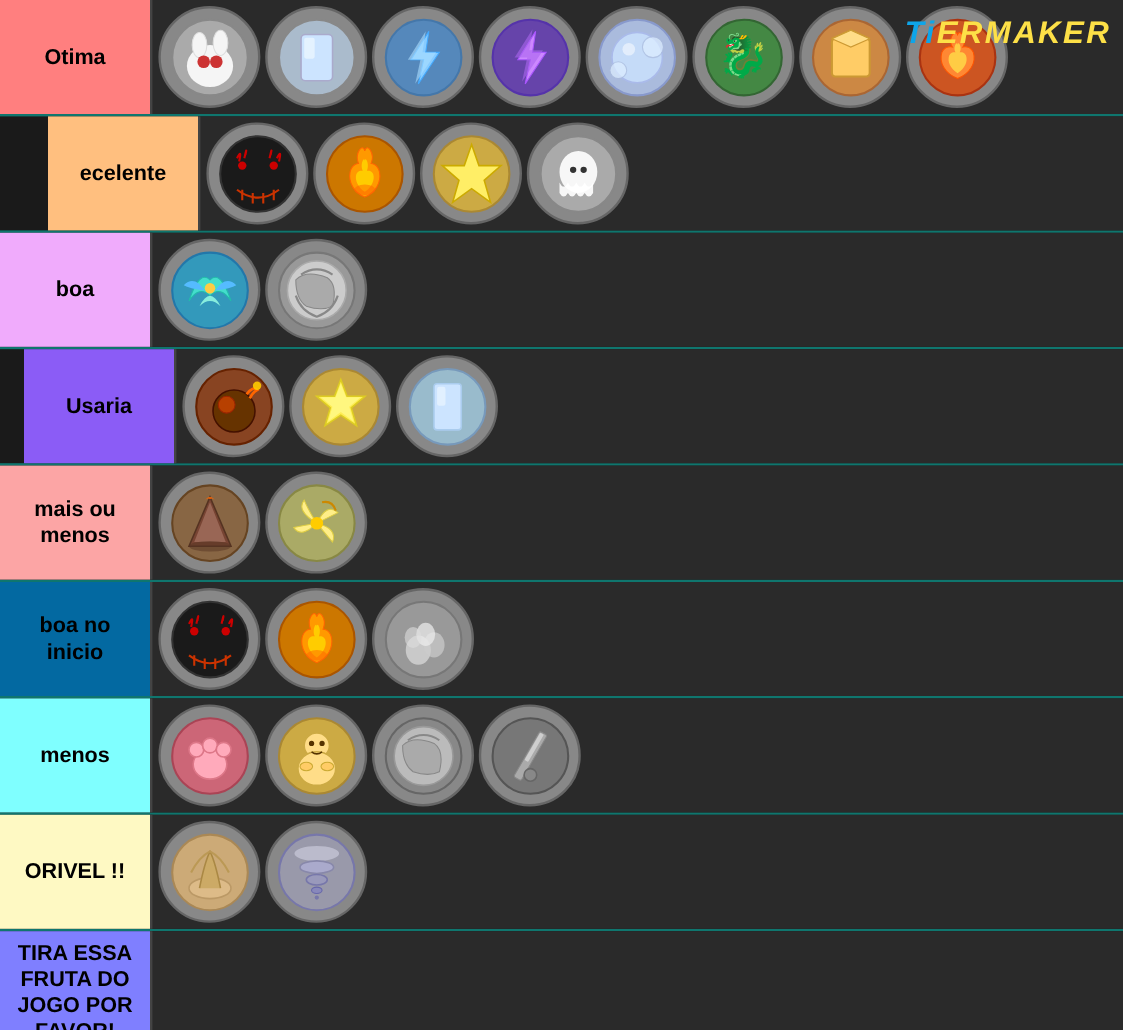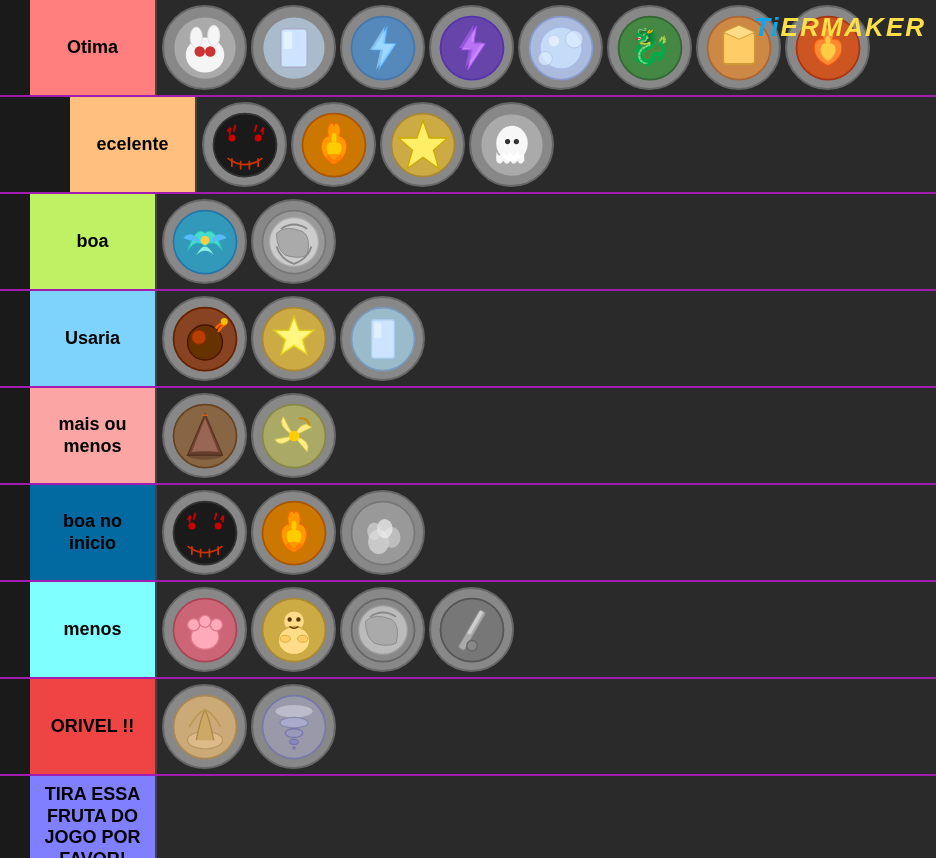--- a/index.html
+++ b/index.html
@@ -3,23 +3,22 @@
   <meta charset="utf-8">
   <style>
     * { box-sizing: border-box; margin: 0; padding: 0; }
     body {
       background: #1a1a1a;
       font-family: Arial, sans-serif;
       width: 936px;
     }
     .tier-row {
       display: flex;
-      border-bottom: 2px solid #a21caf;
+      border-bottom: 2px solid #0f766e;
       min-height: 95px;
-      padding-left: 30px;
     }
     .tier-label {
       width: 125px;
       min-width: 125px;
       display: flex;
       align-items: center;
       justify-content: center;
       font-weight: bold;
       font-size: 18px;
       text-align: center;
@@ -166,21 +165,21 @@
       <circle cx="40" cy="40" r="36" fill="#aaaaaa" stroke="#888" stroke-width="2"></circle>
       <ellipse cx="40" cy="38" rx="18" ry="20" fill="white" opacity="0.9"></ellipse>
       <path d="M22 48 Q26 56 30 48 Q34 56 38 48 Q42 56 46 48 Q50 56 54 48 L54 58 Q50 65 46 58 Q42 65 38 58 Q34 65 30 58 Q26 65 22 58 Z" fill="white" opacity="0.9"></path>
       <circle cx="35" cy="36" r="3" fill="#333"></circle>
       <circle cx="45" cy="36" r="3" fill="#333"></circle>
     </svg>
           </div>
         </div>
       </div>
       <div class="tier-row">
-        <div class="tier-label" style="background-color: #bef264;">boa</div>
+        <div class="tier-label" style="background-color: #f0abfc;">boa</div>
         <div class="tier-items">
           <div class="item-circle">
             <svg viewBox="0 0 80 80" width="70" height="70">
       <circle cx="40" cy="40" r="36" fill="#3399bb" stroke="#2277aa" stroke-width="2"></circle>
       <path d="M20 50 Q30 20 40 30 Q50 20 60 50 Q50 35 40 45 Q30 35 20 50Z" fill="#44ddcc" stroke="#22bbaa" stroke-width="1"></path>
       <path d="M30 55 Q40 35 50 55 Q40 45 30 55Z" fill="#88eedd"></path>
       <path d="M15 35 Q25 25 35 40 Q20 38 15 35Z" fill="#55bbff"></path>
       <path d="M65 35 Q55 25 45 40 Q60 38 65 35Z" fill="#55bbff"></path>
       <circle cx="40" cy="38" r="5" fill="#ffcc44"></circle>
     </svg>
@@ -190,21 +189,21 @@
       <circle cx="40" cy="40" r="36" fill="#999" stroke="#777" stroke-width="2"></circle>
       <circle cx="40" cy="40" r="28" fill="#ccc" stroke="#aaa" stroke-width="1.5"></circle>
       <path d="M20 30 Q30 20 50 28 Q60 35 55 55 Q45 60 30 55 Q20 48 20 30Z" fill="#aaa" stroke="#888" stroke-width="1"></path>
       <path d="M25 25 Q40 15 55 25" stroke="#888" stroke-width="2" fill="none"></path>
       <path d="M20 45 Q25 60 40 65 Q55 60 60 45" stroke="#888" stroke-width="2" fill="none"></path>
     </svg>
           </div>
         </div>
       </div>
       <div class="tier-row">
-        <div class="tier-label" style="background-color: #7dd3fc;">Usaria</div>
+        <div class="tier-label" style="background-color: #8b5cf6; margin-left: 20px;">Usaria</div>
         <div class="tier-items">
           <div class="item-circle">
             <svg viewBox="0 0 80 80" width="70" height="70">
       <circle cx="40" cy="40" r="36" fill="#884422" stroke="#662200" stroke-width="2"></circle>
       <circle cx="40" cy="44" r="20" fill="#663300" stroke="#441100" stroke-width="1.5"></circle>
       <circle cx="33" cy="38" r="8" fill="#cc4400" stroke="#aa2200" stroke-width="1" opacity="0.8"></circle>
       <path d="M52 28 Q58 20 62 24 Q58 26 55 32" stroke="#ff6600" stroke-width="2.5" fill="none"></path>
       <circle cx="62" cy="20" r="4" fill="#ffcc00" opacity="0.9"></circle>
     </svg>
           </div>
@@ -323,21 +322,21 @@
             <svg viewBox="0 0 80 80" width="70" height="70">
       <circle cx="40" cy="40" r="36" fill="#777" stroke="#555" stroke-width="2"></circle>
       <rect x="36" y="15" width="8" height="50" rx="2" fill="#aaa" stroke="#888" stroke-width="1" transform="rotate(30 40 40)"></rect>
       <rect x="37" y="16" width="4" height="30" rx="1" fill="#ddd" opacity="0.7" transform="rotate(30 40 40)"></rect>
       <circle cx="40" cy="58" r="6" fill="#888" stroke="#666" stroke-width="1.5"></circle>
     </svg>
           </div>
         </div>
       </div>
       <div class="tier-row">
-        <div class="tier-label" style="background-color: #ef4444;">ORIVEL !!</div>
+        <div class="tier-label" style="background-color: #fef9c3;">ORIVEL !!</div>
         <div class="tier-items">
           <div class="item-circle">
             <svg viewBox="0 0 80 80" width="70" height="70">
       <circle cx="40" cy="40" r="36" fill="#ccaa77" stroke="#aa8855" stroke-width="2"></circle>
       <ellipse cx="40" cy="55" rx="20" ry="10" fill="#ddbb88" stroke="#bb9966" stroke-width="1.5"></ellipse>
       <path d="M30 55 Q35 30 40 20 Q45 30 50 55" fill="#ccaa66" stroke="#aa8844" stroke-width="1.5"></path>
       <path d="M22 40 Q30 25 40 20" stroke="#bb9955" stroke-width="2" fill="none"></path>
       <path d="M58 40 Q50 25 40 20" stroke="#bb9955" stroke-width="2" fill="none"></path>
     </svg>
           </div>

